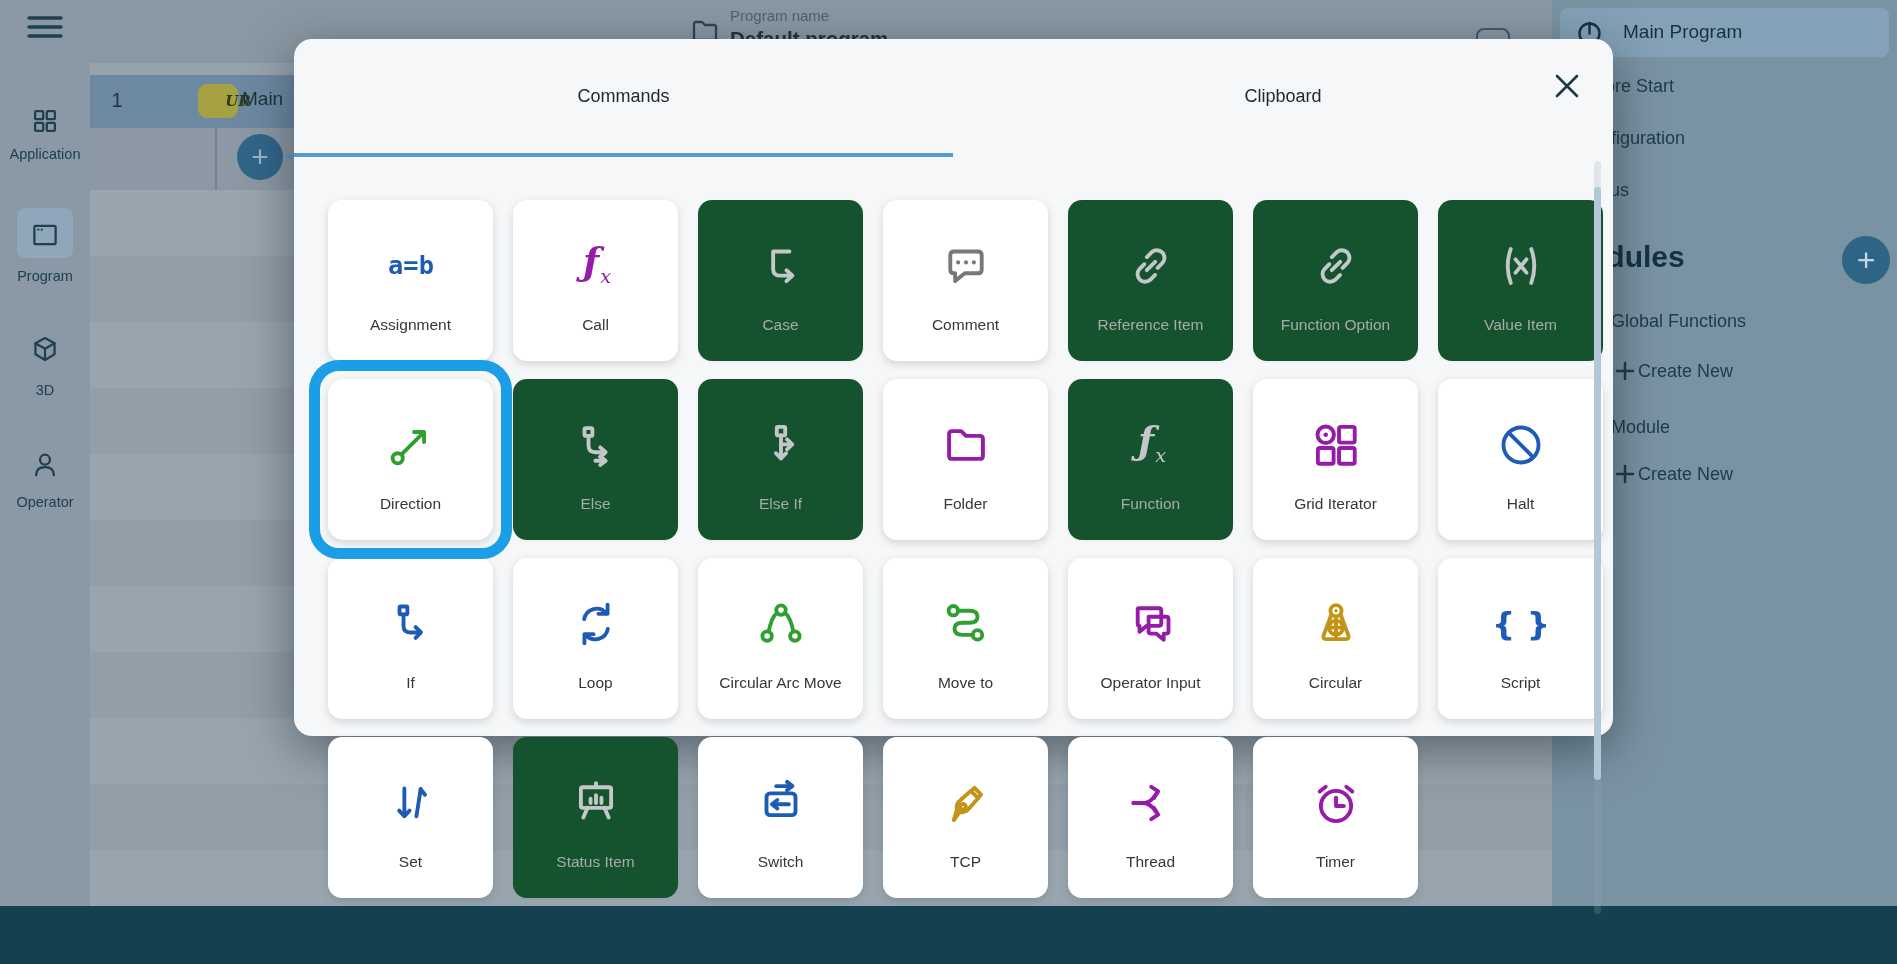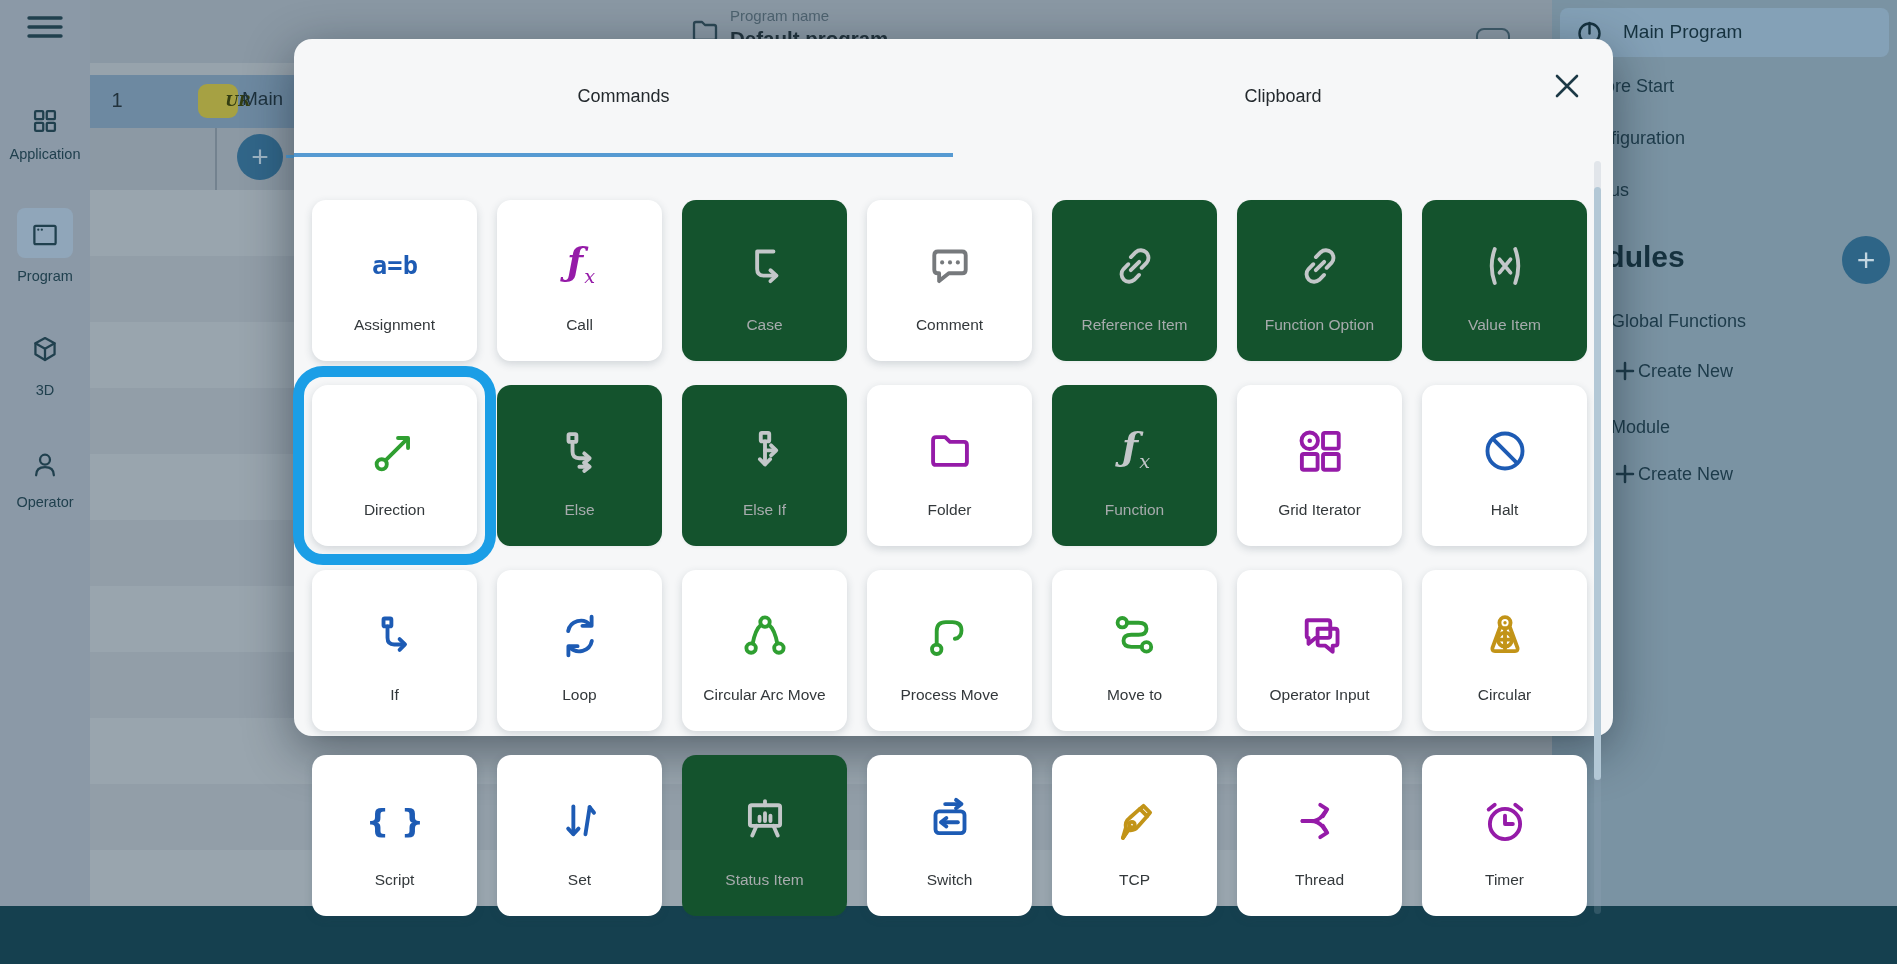--- a/index.html
+++ b/index.html
@@ -55,22 +55,22 @@
   .bbar{position:absolute;left:0;top:906px;width:1897px;height:58px;background:#15404f;}
 
   
   .modal{position:absolute;left:294px;top:39px;width:1319px;height:697px;background:#f6f7f8;
      border-radius:18px;box-shadow:0 14px 50px rgba(8,20,30,.45);z-index:10;}
   .tab{position:absolute;top:0;height:114px;display:flex;align-items:center;justify-content:center;
      font-size:18px;color:#23292d;}
   .tab.t0{left:0;width:659px;} .tab.t1{left:659px;width:660px;}
   .tab-underline{position:absolute;left:0;top:114px;width:659px;height:4px;background:#569ad2;}
   .modal-close{position:absolute;left:1259px;top:33px;width:28px;height:28px;color:#1c3946;}
-  .grid{position:absolute;left:18px;top:161px;display:grid;
-     grid-template-columns:repeat(7,165px);grid-auto-rows:161px;gap:24px 20px;}
+  .grid{position:absolute;left:34px;top:161px;display:grid;
+     grid-template-columns:repeat(7,165px);grid-auto-rows:161px;gap:18px 20px;}
   .tile{position:relative;width:165px;height:161px;background:#ffffff;border-radius:14px;
      box-shadow:0 3px 9px rgba(40,60,75,.18);}
   .tile.disabled{background:#14532d;box-shadow:0 1px 3px rgba(40,60,75,.06);}
   .tile-icon{position:absolute;left:0;top:37px;width:100%;height:58px;display:flex;align-items:center;justify-content:center;}
   .tile-icon svg{width:58px;height:58px;}
   .tile-label{position:absolute;left:0;top:116px;width:100%;text-align:center;font-size:15.5px;color:#33383b;padding:0 5px;}
   .tile.disabled .tile-label{color:#a7abad;}
   .tile.highlighted{z-index:3;border-radius:16px;}
   .hl-ring{position:absolute;inset:-19px;border:11px solid #1b9ee6;border-radius:30px;pointer-events:none;}
   .scroll-track{position:absolute;left:1300px;top:122px;height:753px;width:7px;border-radius:4px;background:rgba(150,170,185,.22);}
@@ -374,29 +374,20 @@
               <circle cx="35.5" cy="34" r="3.9"></circle>
               <path d="M13.8 30.3 Q16 18.5 20.6 14.8"></path>
               <path d="M27.4 14.8 Q32 18.5 34.2 30.3"></path>
             </svg>
           </span>
           <span class="tile-label">Circular Arc Move</span>
         </div>
         <div class="tile">
           <span class="tile-icon" style="color:#2f9f31">
             <svg viewBox="0 0 48 48" fill="none" stroke="currentColor" stroke-width="3.2" stroke-linecap="round" stroke-linejoin="round">
-              <circle cx="13" cy="35" r="3.9"></circle>
-              <path d="M13 31 V20 Q13 12.5 20.5 12.5 H26 Q33.5 12.5 33.5 19.5 Q33.5 25.5 28 26.3"></path>
-            </svg>
-          </span>
-          <span class="tile-label">Process Move</span>
-        </div>
-        <div class="tile">
-          <span class="tile-icon" style="color:#2f9f31">
-            <svg viewBox="0 0 48 48" fill="none" stroke="currentColor" stroke-width="3.2" stroke-linecap="round" stroke-linejoin="round">
               <circle cx="13.5" cy="13" r="3.9"></circle>
               <path d="M17.5 13 H27 Q33.5 13 33.5 18 Q33.5 23 27 23 H21 Q14.5 23 14.5 28 Q14.5 33 21 33 H29.5"></path>
               <circle cx="33.5" cy="33" r="3.9"></circle>
             </svg>
           </span>
           <span class="tile-label">Move to</span>
         </div>
         <div class="tile">
           <span class="tile-icon" style="color:#951ba8">
             <svg viewBox="0 0 48 48" fill="none" stroke="currentColor" stroke-width="3.2" stroke-linecap="round" stroke-linejoin="round">

